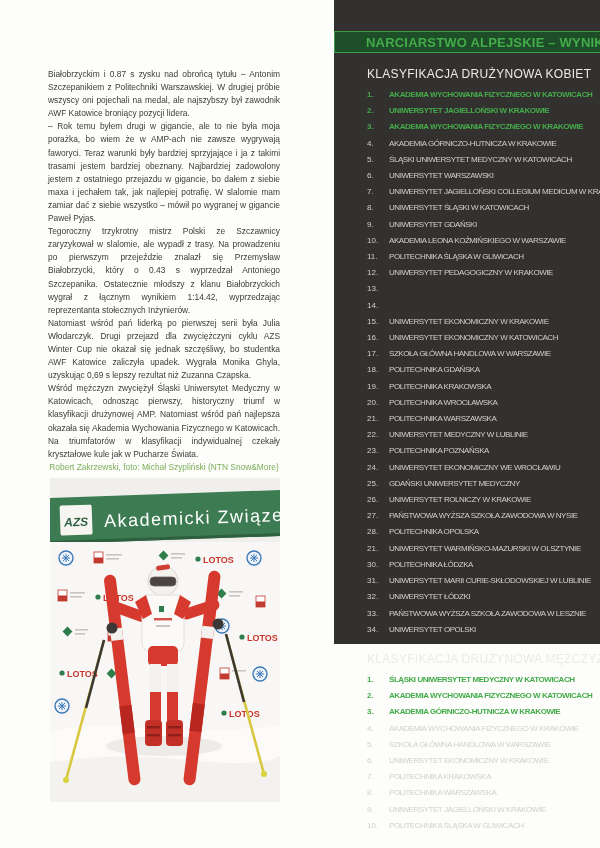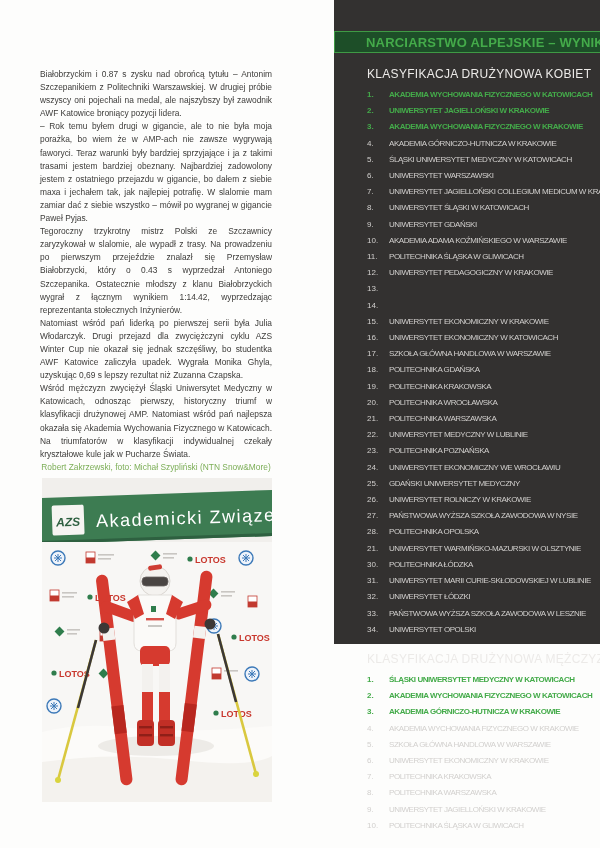--- a/index.html
+++ b/index.html
@@ -1,20 +1,20 @@
 <!DOCTYPE html>
 <html style="--panel_bg: #333130; --bar_fill: #1d4e28; --bar_border: #3f9a45; --accent_green: #44ab4a; --badge_green: #4aae4e; --credit_green: #7cae57;"><head>
 <meta charset="utf-8">
 <style>
   html,body{margin:0;padding:0;background:#ffffff;}
   .page{position:relative;width:600px;height:848px;overflow:hidden;background:#fdfdfc;
         font-family:"Liberation Sans",sans-serif;}
 
   
-  .left-col{position:absolute;left:4px;top:0;width:278px;height:848px;background:#fdfdfc;}
+  .left-col{position:absolute;left:12px;top:0;width:278px;height:848px;background:#fdfdfc;}
   .article{position:absolute;left:36px;top:68px;width:232px;color:#3c3b39;
            font-size:8.4px;line-height:13.1px;text-align:justify;}
   .article p{margin:0;}
   .article .credit{color:var(--credit_green);text-align:center;}
 
   .photo{position:absolute;left:38px;top:478px;width:230px;height:324px;overflow:hidden;
          background:#f1efec;}
   .photo svg{display:block;}
 
   
@@ -258,21 +258,21 @@
           <li>
             <span class="num">8.</span>
             <span class="uni">UNIWERSYTET ŚLĄSKI W KATOWICACH</span>
           </li>
           <li>
             <span class="num">9.</span>
             <span class="uni">UNIWERSYTET GDAŃSKI</span>
           </li>
           <li>
             <span class="num">10.</span>
-            <span class="uni">AKADEMIA ADAMA KOŹMIŃSKIEGO W WARSZAWIE</span>
+            <span class="uni">AKADEMIA LEONA KOŹMIŃSKIEGO W WARSZAWIE</span>
           </li>
           <li>
             <span class="num">11.</span>
             <span class="uni">POLITECHNIKA ŚLĄSKA W GLIWICACH</span>
           </li>
           <li>
             <span class="num">12.</span>
             <span class="uni">UNIWERSYTET PEDAGOGICZNY W KRAKOWIE</span>
           </li>
           <li>

